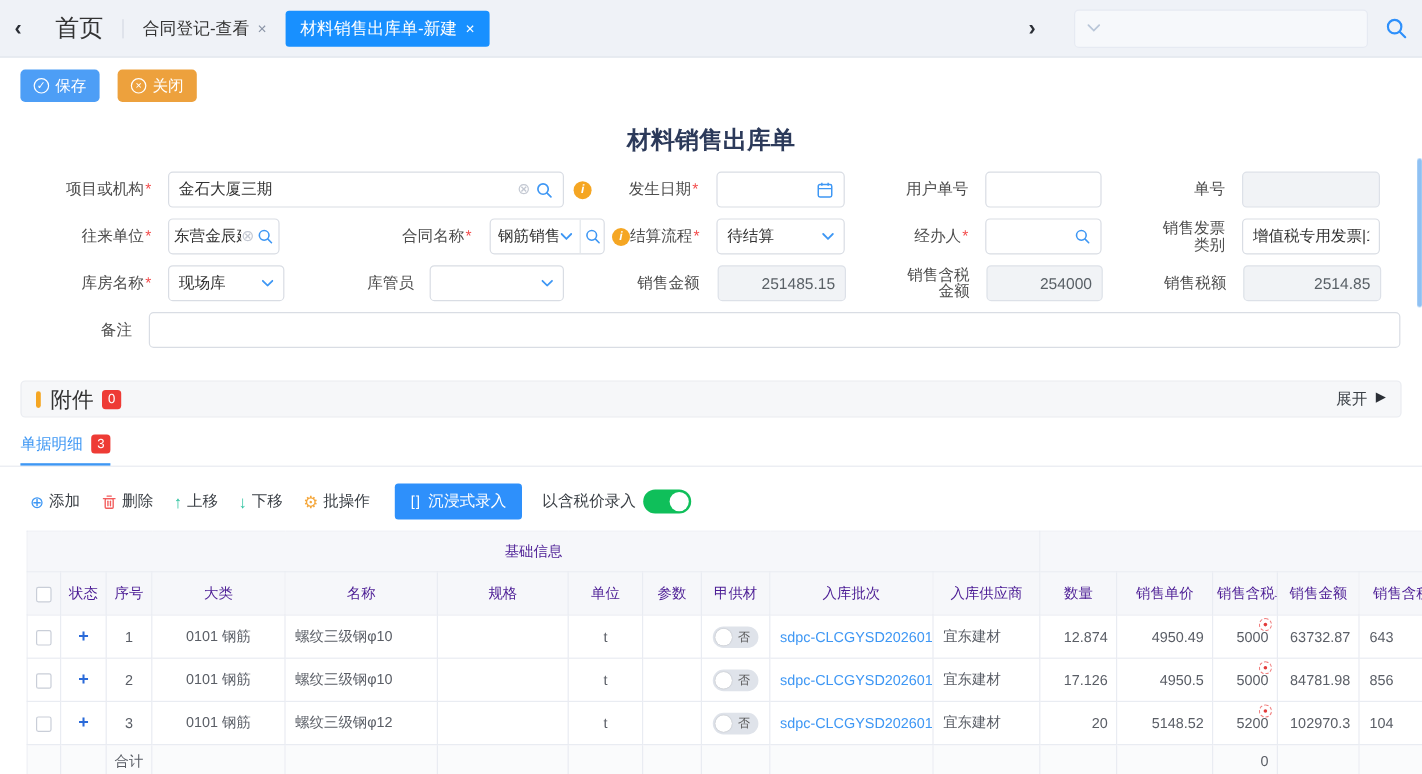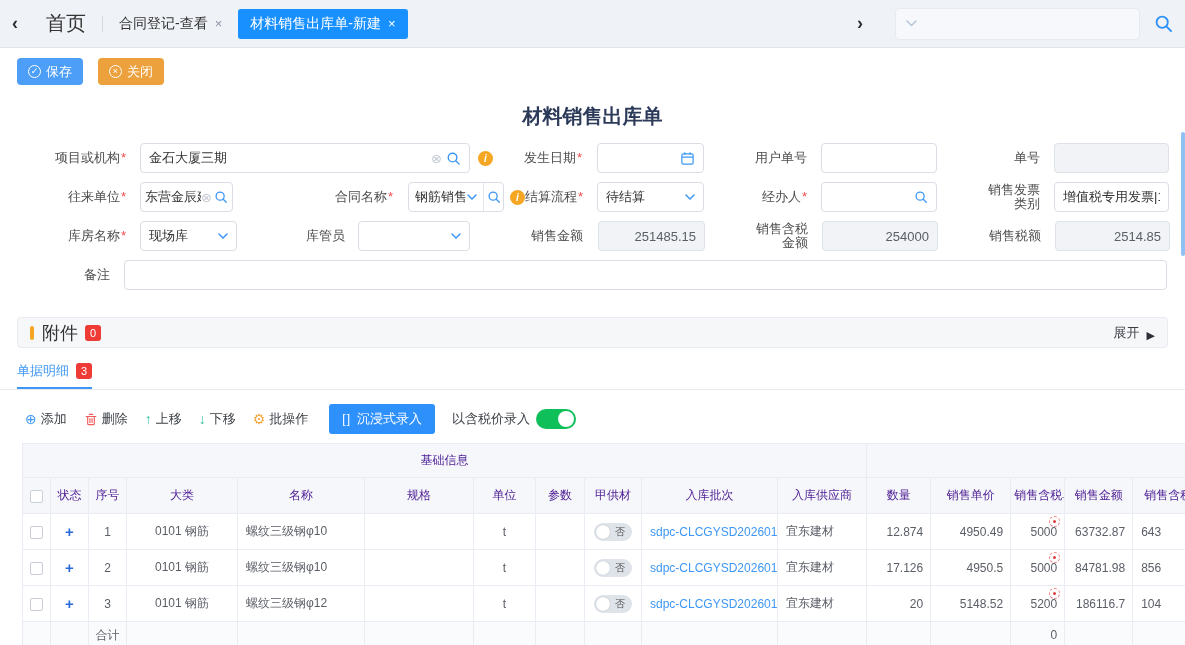--- a/index.html
+++ b/index.html
@@ -55,35 +55,35 @@
   .fld .num { flex:1; text-align:right; }
   .fld.group { padding:0; }
   .fld.group .inner { display:flex; align-items:center; padding:0 6px; flex:1; height:100%; }
   .fld.group .qbtn { width:28px; height:100%; border-left:1px solid #e2e6ec;
     display:flex; align-items:center; justify-content:center; cursor:pointer; }
   .icon-clear { color:#c3c8d2; font-size:13px; margin-right:4px; cursor:pointer; }
   .info-dot { width:15px; height:15px; border-radius:50%; background:#f5a623; color:#fff;
     font-size:10px; font-style:italic; font-weight:bold; display:inline-flex;
     align-items:center; justify-content:center; flex:none; }
   .ml6{margin-left:6px}.ml7{margin-left:7px}.ml8{margin-left:8px}
-  .f330{width:330px}.f93{width:93px}.f96w{width:96px}.f107{width:107px}.f113{width:116px}
+  .f330{width:330px}.f93{width:93px}.f96w{width:96px}.f107{width:107px}.f113{width:97px}
   .f115{width:115px}.f97{width:97px}.f112{width:112px}
   .remark-fld { flex:1; margin-right:18px; }
   .chev-svg { flex:none; }
 
   
   .attach { margin:27px 17px 0; height:31px; background:#f6f7f9; border:1px solid #e9ebf0;
     border-radius:4px; display:flex; align-items:center; padding:0 12px; }
   .accent { width:4px; height:14px; background:#f5a623; border-radius:2px; margin-right:8px; }
   .attach .t { font-size:18px; color:#333; }
   .badge { min-width:16px; height:16px; background:#ee3b35; border-radius:3px; color:#fff;
     font-size:11px; display:inline-flex; align-items:center; justify-content:center;
     padding:0 3px; margin-left:7px; }
   .attach-spacer { flex:1; }
-  .expand { font-size:13px; color:#3a3f45; display:flex; align-items:flex-end; gap:7px; cursor:pointer; }
+  .expand { font-size:13px; color:#3a3f45; display:flex; align-items:flex-start; gap:7px; cursor:pointer; }
   .expand .tri { font-size:11px; color:#2b2f36; }
 
   
   .dtab-wrap { margin-top:13px; border-bottom:1px solid #e8eaf0; }
   .dtab { display:inline-flex; align-items:center; margin-left:17px; padding-bottom:7px;
     border-bottom:2px solid #3e97f4; cursor:pointer; }
   .dtab .t { color:#3e97f4; font-size:13px; }
 
   
   .gtoolbar { display:flex; align-items:center; margin:13px 0 0 25px; height:32px; gap:17px; }
@@ -443,21 +443,21 @@
         <td>t</td>
         <td></td>
         <td><span class="switch-off">
               <span class="st">否</span>
             </span></td>
         <td class="l"><span class="link">sdpc-CLCGYSD2026010</span></td>
         <td class="l">宜东建材</td>
         <td class="r">20</td>
         <td class="r">5148.52</td>
         <td class="r mark"><span>5200</span><span class="mod-marker"></span></td>
-        <td class="r">186116.7</td>
+        <td class="r">102970.3</td>
         <td class="l">104</td>
       </tr>
     </tbody>
     <tfoot>
       <tr>
         <td></td>
           <td></td>
         <td>合计</td>
         <td></td>
           <td></td>

